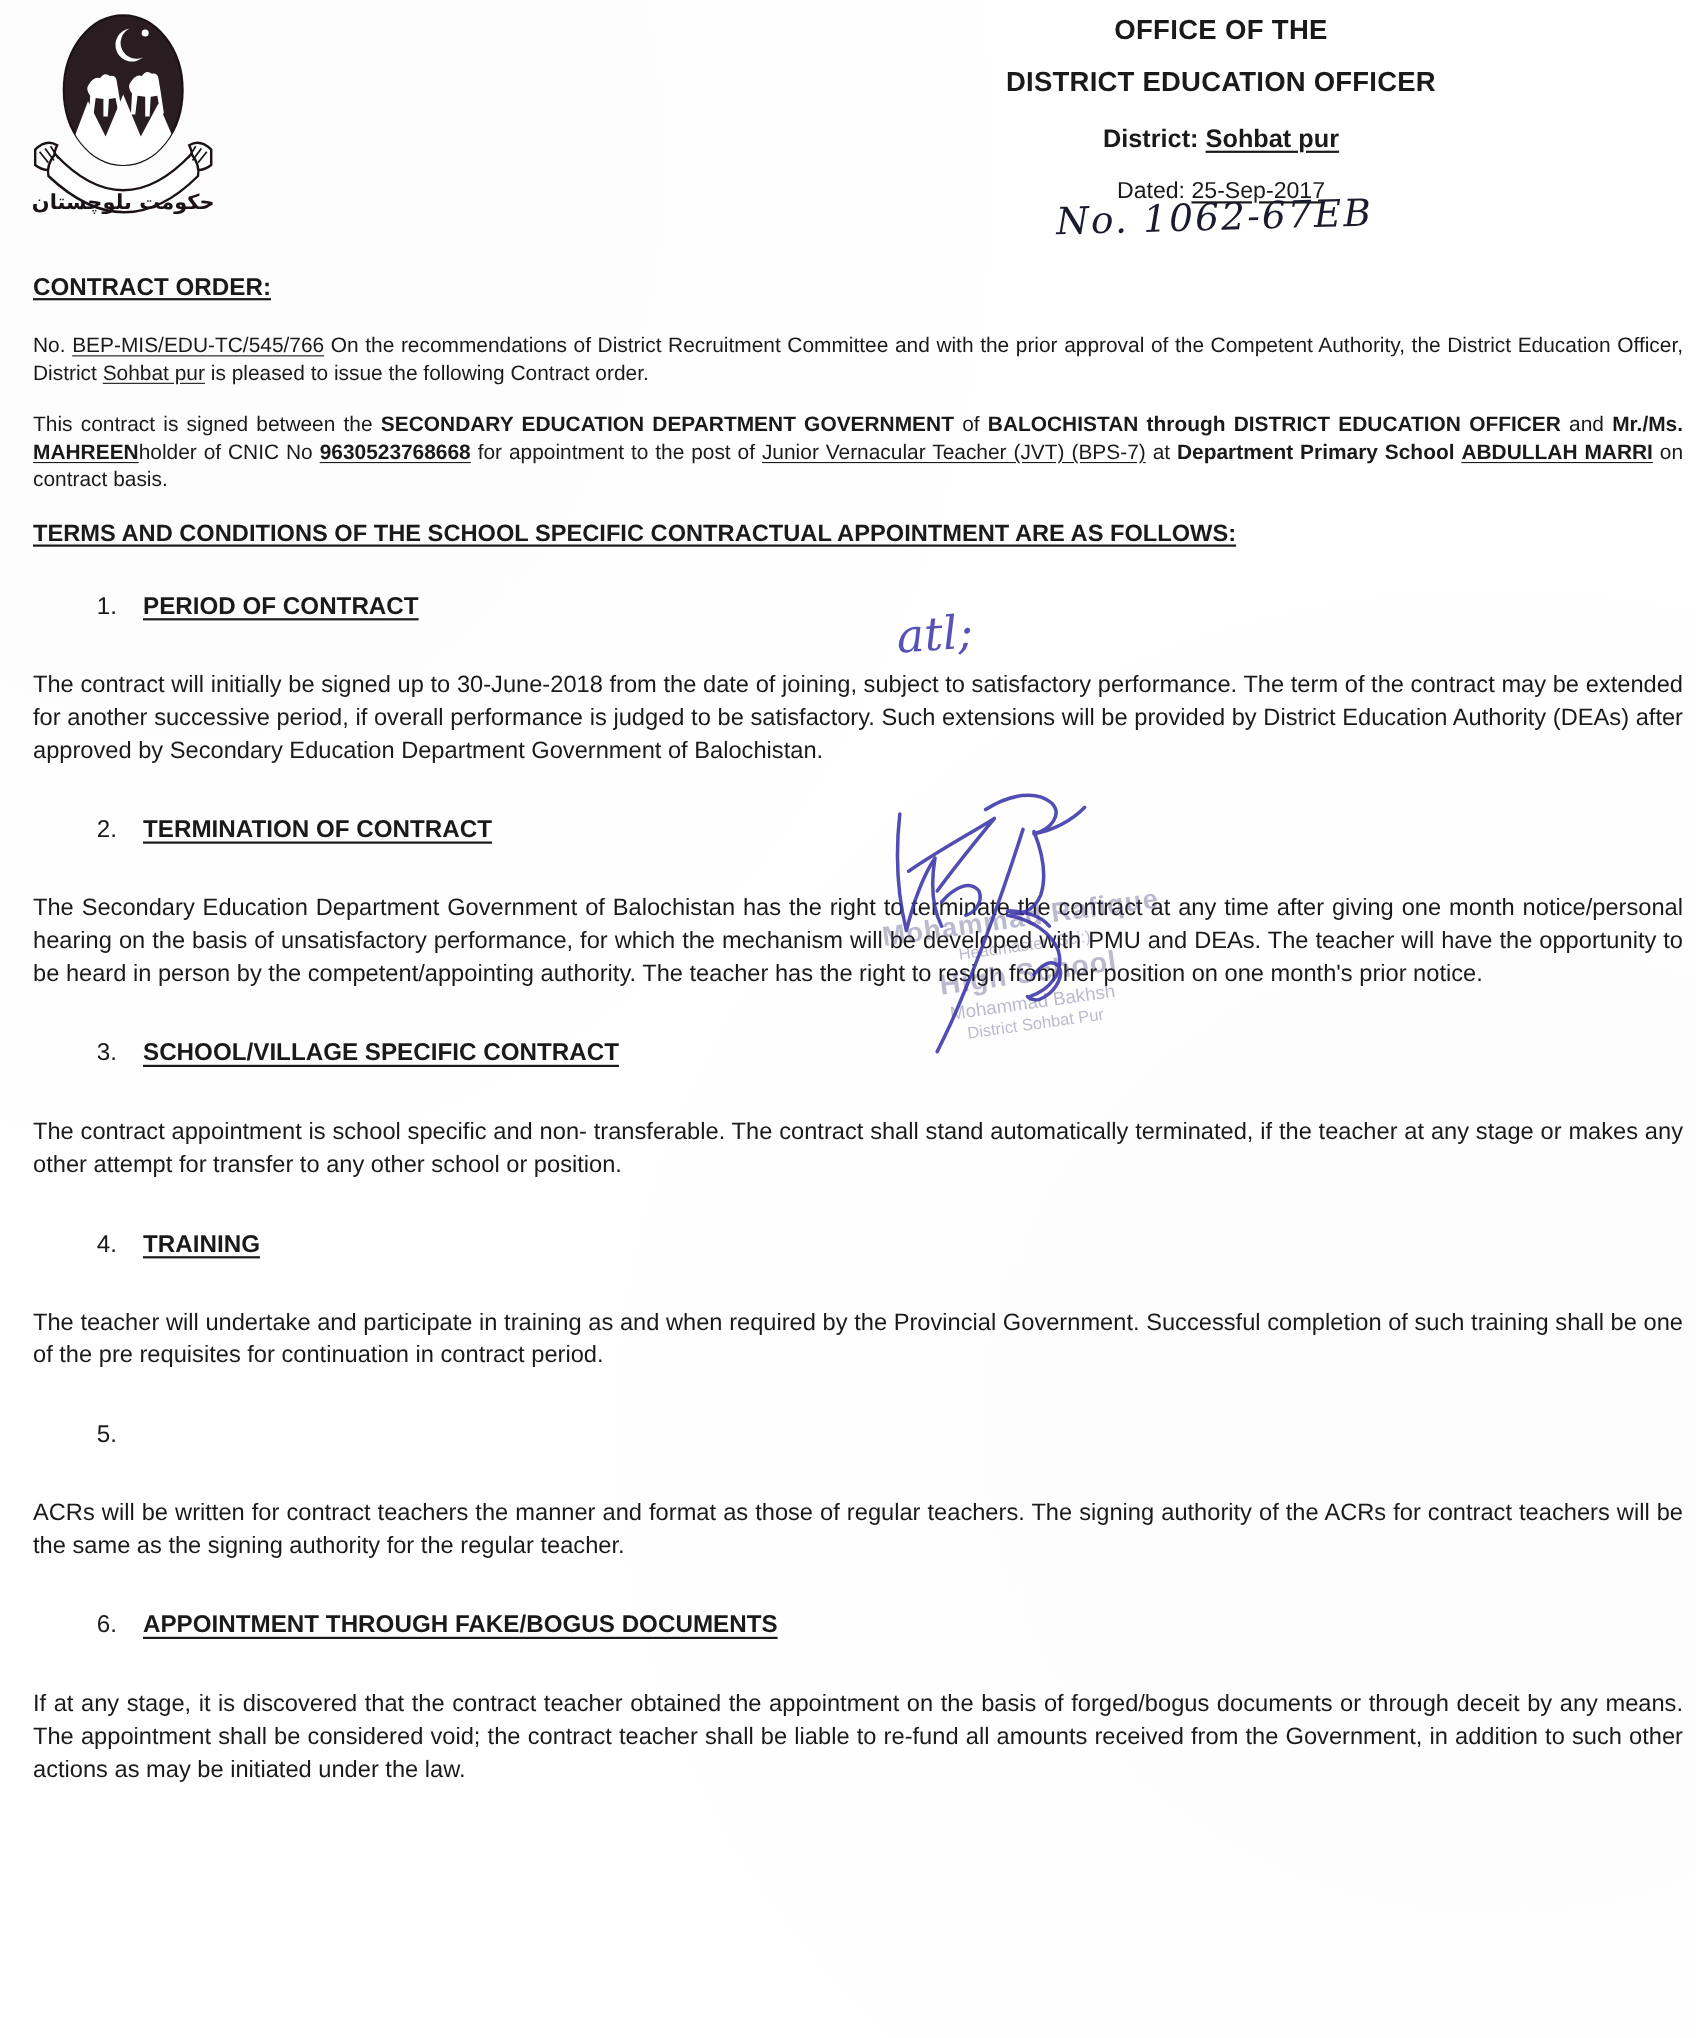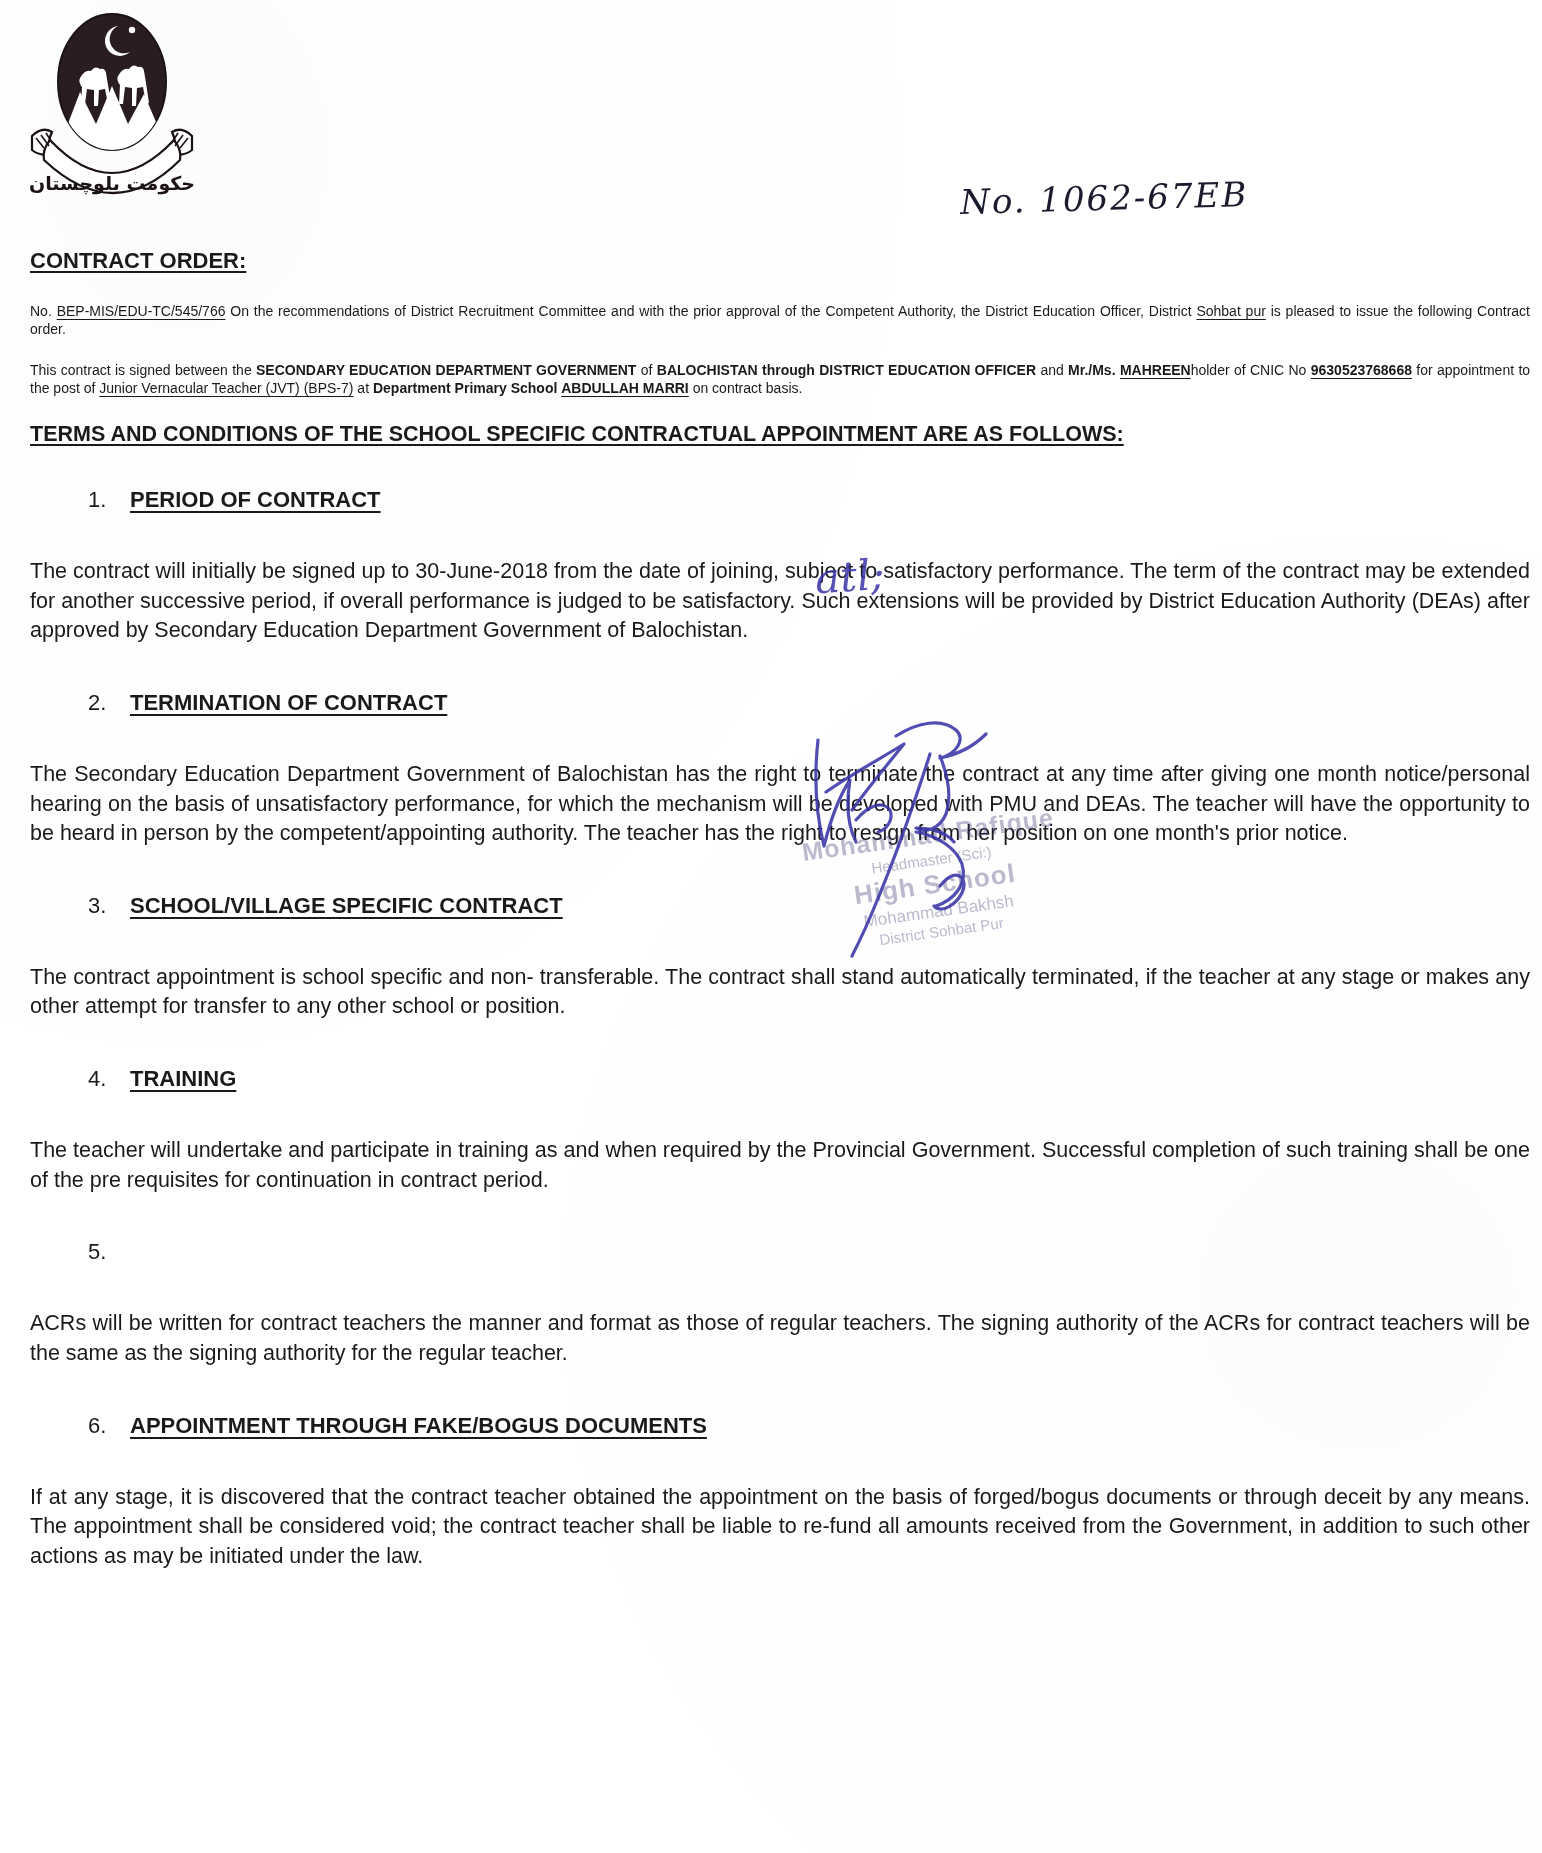--- a/index.html
+++ b/index.html
@@ -57,21 +57,21 @@
   .content{
     position:absolute;left:30px;top:248px;width:1520px;
     z-index:3;
   }
   .title-line{
     font-size:22px;font-weight:bold;
     text-decoration:underline;text-underline-offset:3px;
     margin:0 0 28px 0;
   }
   p.body{
-    font-size:14px;
+    font-size:19px;
     line-height:1.32;
     text-align:justify;
     margin:0 0 24px 0;
     width:1500px;
   }
   p.body.tight{margin-bottom:22px;}
   .b{font-weight:bold;}
   .terms-head{
     font-size:21.5px;font-weight:bold;
     text-decoration:underline;text-underline-offset:3px;
@@ -159,20 +159,32 @@
           <path d="M28 136 q62 66 124 0 q8 10 6 20 q-66 66 -136 0 q-2 -10 6 -20 z"></path>
         </g>
         <g stroke="#1b1218" stroke-width="1.6" fill="none">
           <path d="M14 134 l8 10 M19 131 l8 11 M24 129 l7 11"></path>
           <path d="M166 134 l-8 10 M161 131 l-8 11 M156 129 l-7 11"></path>
         </g>
         <text x="90" y="186" text-anchor="middle" font-family="'DejaVu Sans', sans-serif" font-size="19" fill="#1b1218">حکومت بلوچستان</text>
       </svg>
     </div>
 
+    <div class="header-text">
+      <div class="hl1">OFFICE OF THE</div>
+      <div class="hl2">DISTRICT EDUCATION OFFICER</div>
+      <div class="hl3">
+        <span>District:</span>
+        <span class="u">Sohbat pur</span>
+      </div>
+      <div class="hl4">
+        <span>Dated:</span>
+        <span class="u">25-Sep-2017</span>
+      </div>
+    </div>
 
     <div class="hw-no">No. 1062-67EB</div>
   </div>
 
   <div class="content">
 
     <div class="title-line">CONTRACT ORDER:</div>
 
     <p class="body tight">
       <span>No.</span>

